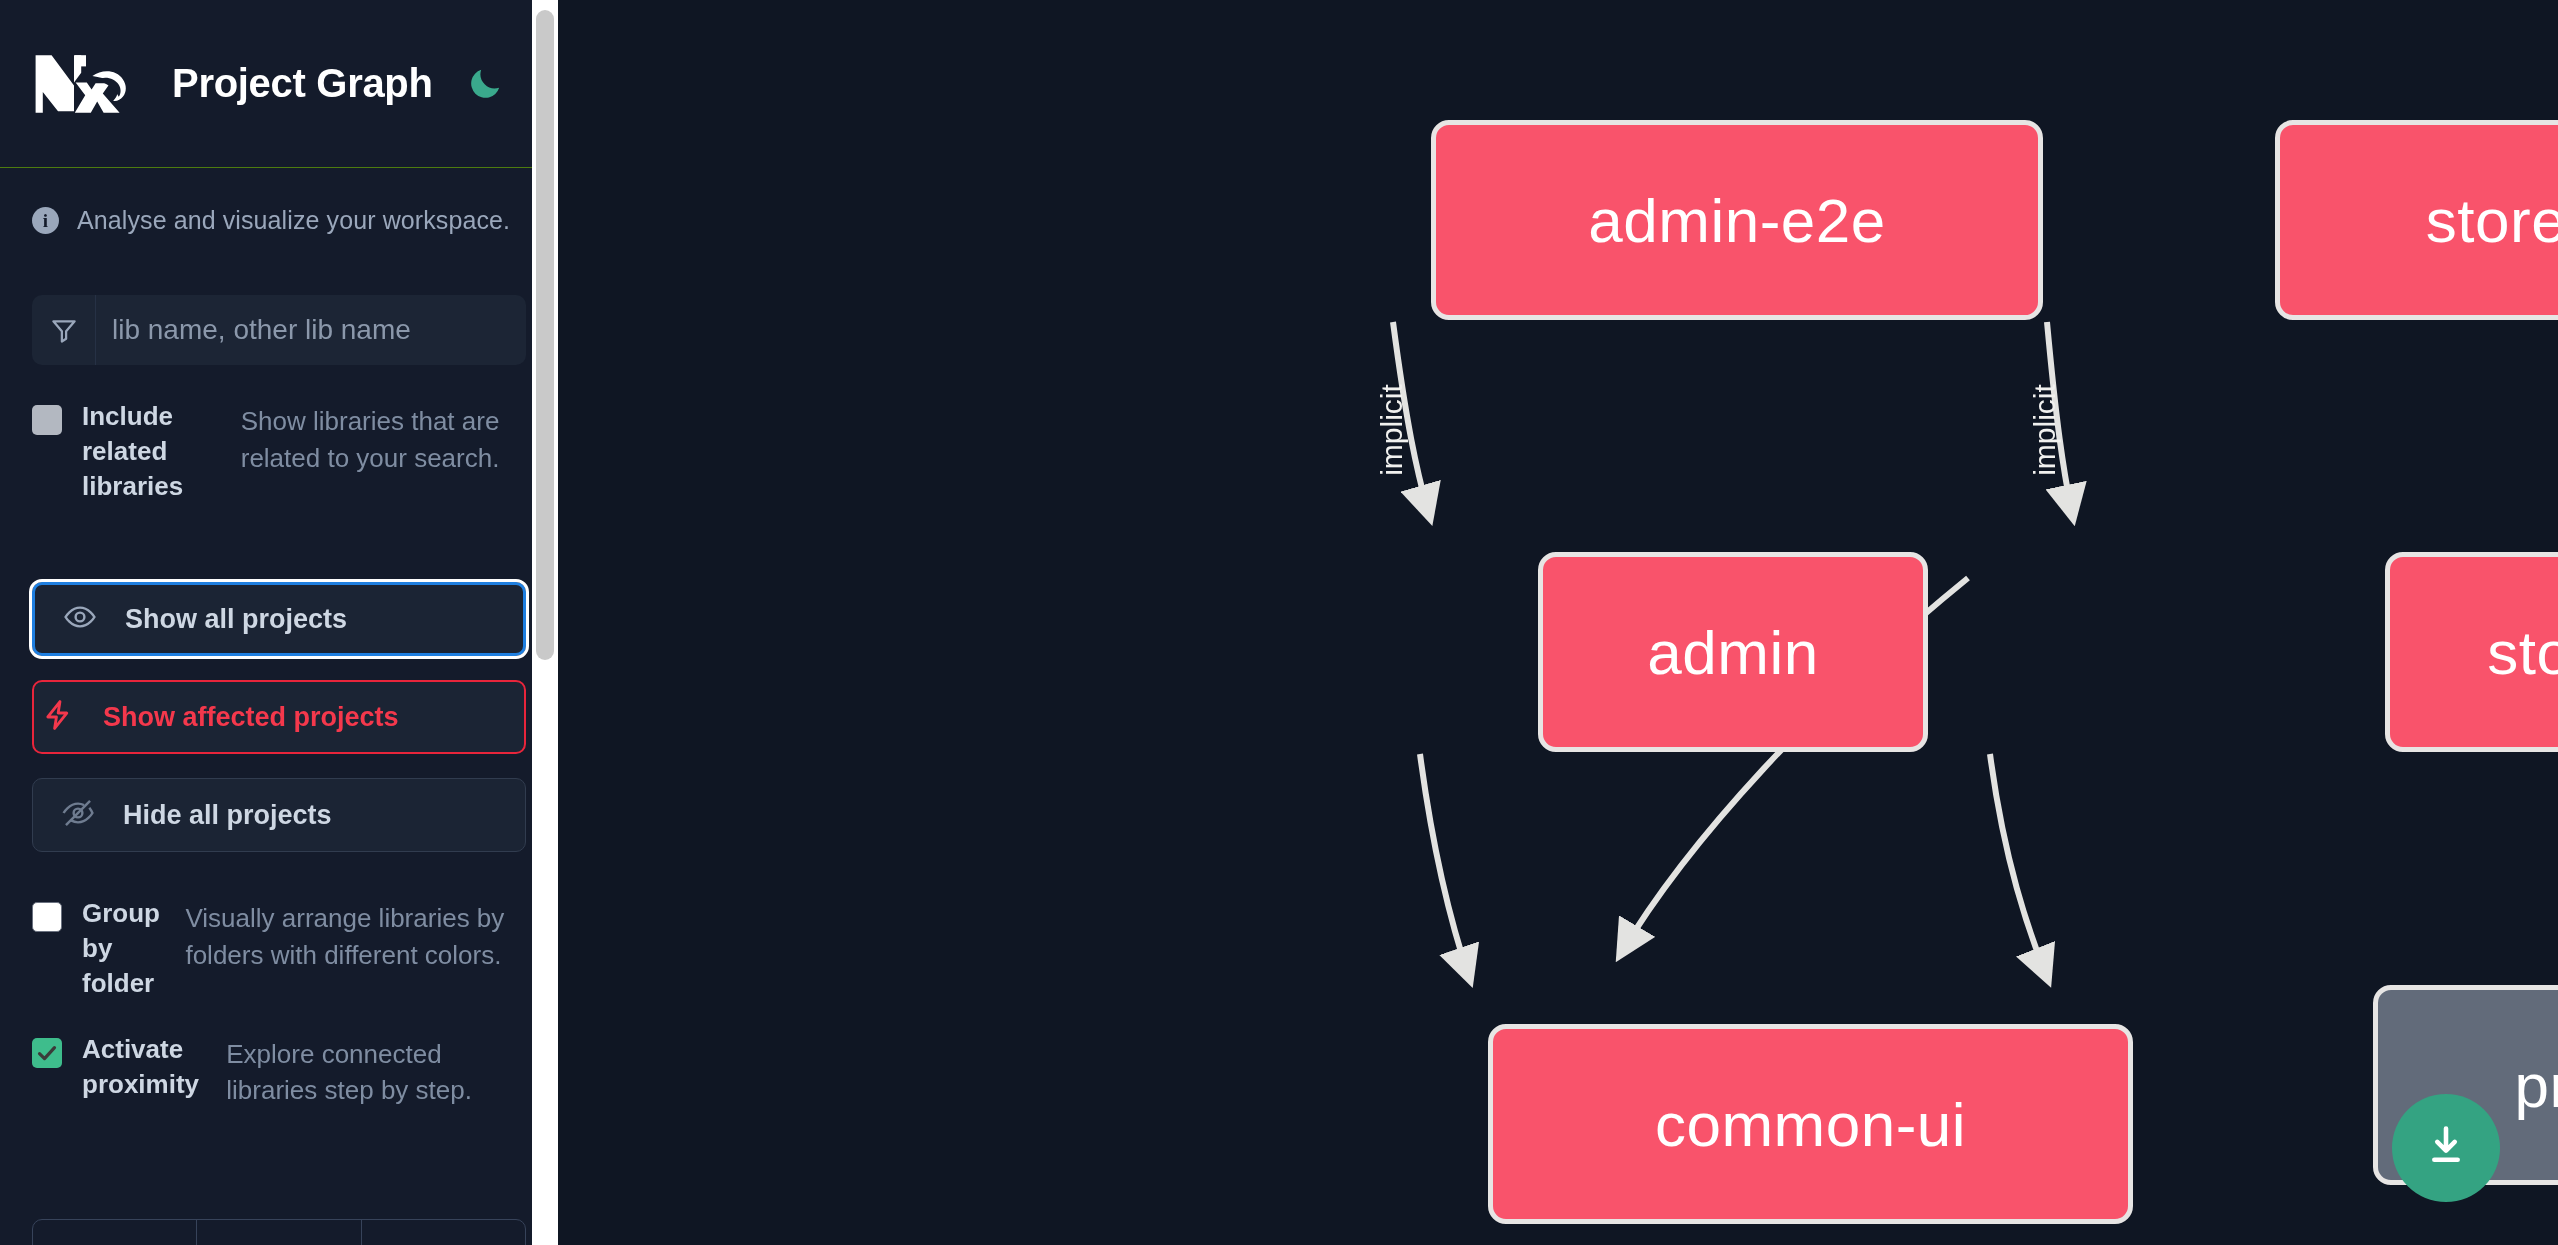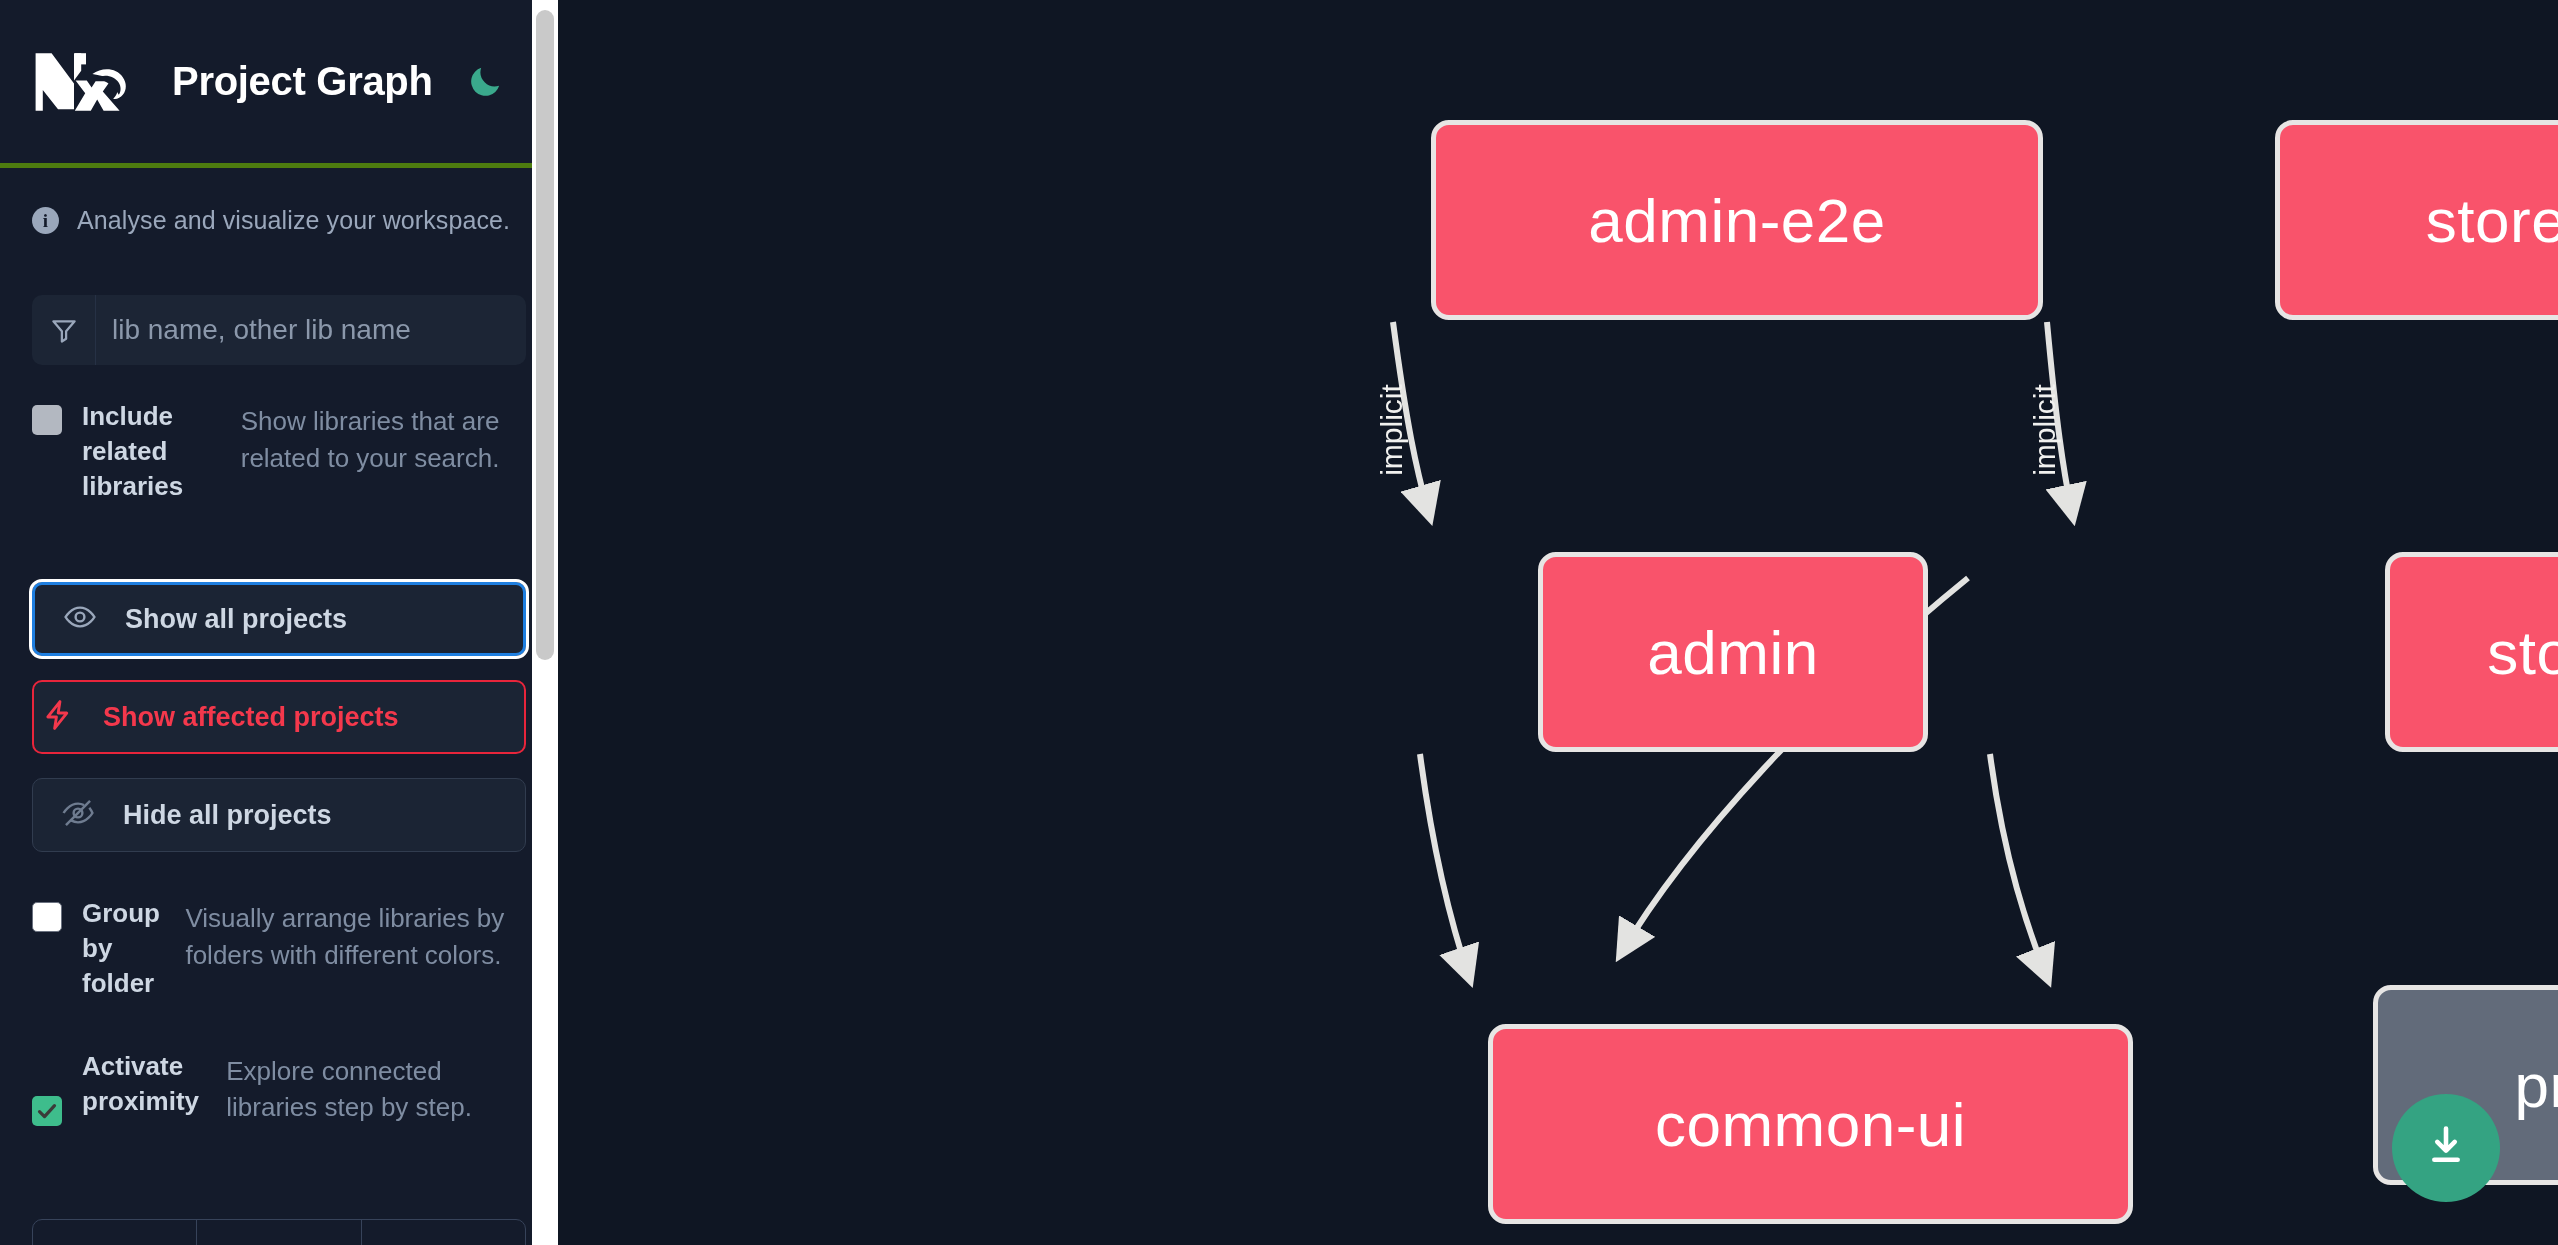--- a/index.html
+++ b/index.html
@@ -16,21 +16,21 @@
     position: relative;
     width: 558px; height: 1245px;
     background: #141b2b;
     flex: 0 0 558px;
     overflow: hidden;
   }
   #sidebar-header {
     height: 168px;
     display: flex; align-items: center;
     padding: 0 32px;
-    border-bottom: 5px solid #4d7c0f;
+    border-bottom: 1px solid #4d7c0f;
   }
   #nx-logo { width: 96px; height: 62px; flex: 0 0 96px; margin-left: 2px; }
   #app-title {
     color: #ffffff;
     font-size: 40px;
     font-weight: 700;
     letter-spacing: -0.3px;
     margin-left: 42px;
     white-space: nowrap;
   }
@@ -90,21 +90,21 @@
     padding: 0 16px;
   }
   #search-input::placeholder { color: #8b98ab; }
 
   
   .check-row {
     display: flex;
     gap: 20px;
     margin-top: 34px;
   }
-  .check-row.tight { margin-top: 47px; align-items: flex-end; }
+  .check-row.tight { margin-top: 30px; }
   .cbox {
     width: 30px; height: 30px;
     border-radius: 5px;
     flex: 0 0 30px;
     margin-top: 6px;
     display: flex; align-items: center; justify-content: center;
   }
   .cbox.grey { background: #b3b8c1; }
   .cbox.white { background: #ffffff; border: 1px solid #6b7280; }
   .cbox.green { background: #3ebd8c; }

